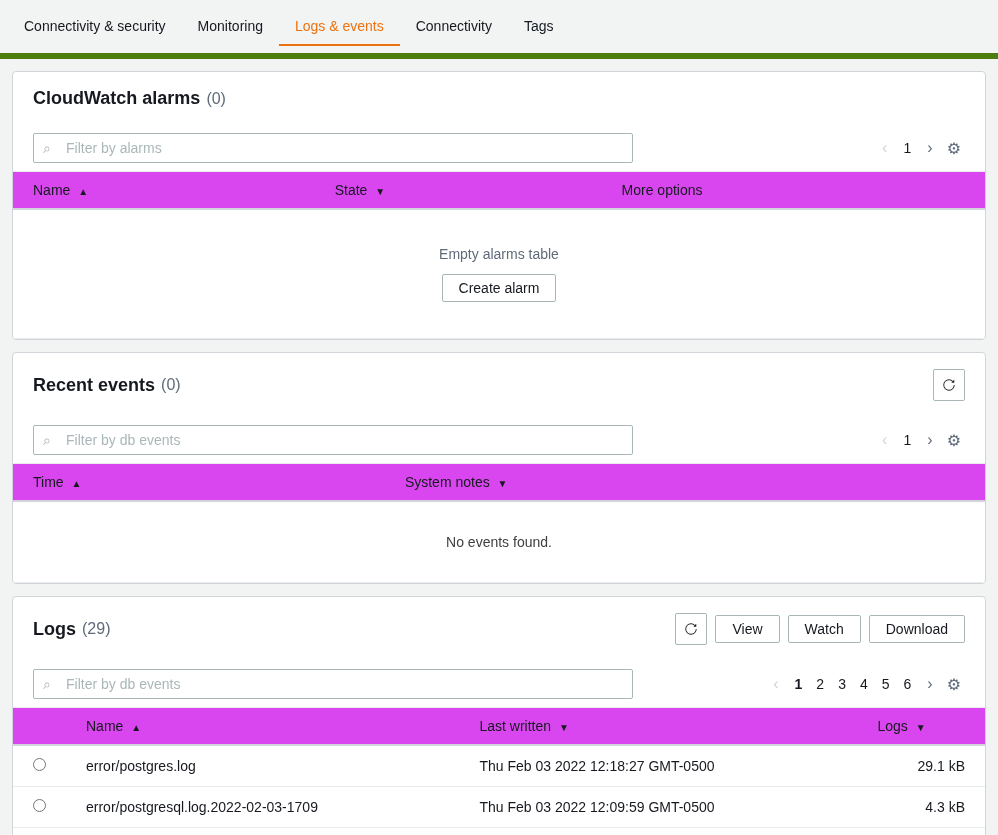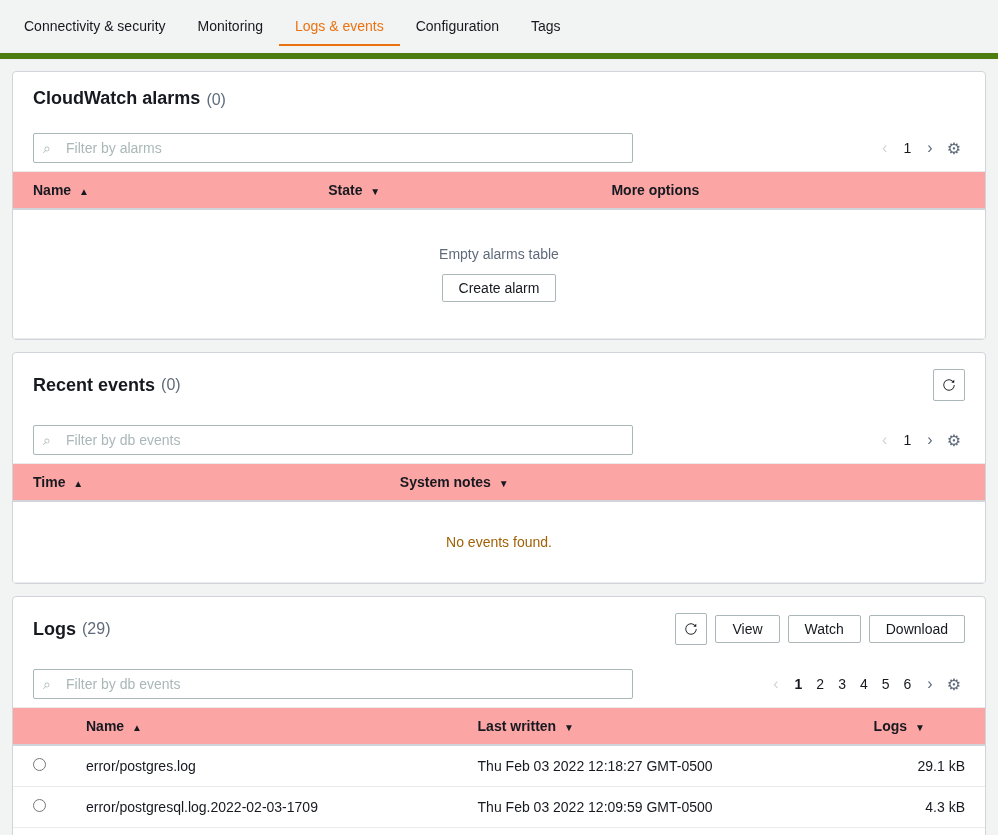--- a/index.html
+++ b/index.html
@@ -149,25 +149,25 @@
     }
 
     
     .table {
       width: 100%;
       border-collapse: collapse;
     }
     .table th {
       padding: 10px 20px;
       text-align: left;
-      font-weight: 700;
+      font-weight: 400;
       font-size: 14px;
       color: #16191f;
       border-bottom: 2px solid #d1d5da;
-      background: #fca5a5;
+      background: #d946ef;
       cursor: pointer;
       user-select: none;
     }
     .table td {
       padding: 12px 20px;
       border-bottom: 1px solid #e9ebed;
       font-size: 14px;
     }
 
     .empty-table {
@@ -175,21 +175,21 @@
       padding: 24px;
       color: #5f6b7a;
     }
     .empty-table .create-btn-wrap {
       margin-top: 12px;
     }
 
     .no-events {
       text-align: center;
       padding: 20px;
-      color: #a16207;
+      color: #404040;
     }
 
     
     .radio-col {
       width: 36px;
     }
 
     
     .page-nums {
       display: flex;
@@ -217,27 +217,27 @@
 
     .sort-icon { font-size: 10px; margin-left: 4px; }
   </style>
 </head>
 <body>
 
 <div class="tab-bar">
   <div class="tab">Connectivity &amp; security</div>
   <div class="tab">Monitoring</div>
   <div class="tab active">Logs &amp; events</div>
-  <div class="tab">Configuration</div>
+  <div class="tab">Connectivity</div>
   <div class="tab">Tags</div>
 </div>
 
 <div class="section">
   <div class="section-header-row">
-    <div style="display:flex;align-items:flex-end;gap:6px;">
+    <div style="display:flex;align-items:center;gap:6px;">
       <span class="section-title">CloudWatch alarms</span>
       <span class="section-count">(0)</span>
     </div>
   </div>
 
   <div class="search-bar">
     <div class="search-input-wrap">
       <span class="search-icon-inner">⌕</span>
       <input class="search-input" type="text" placeholder="Filter by alarms" style="">
     </div>

